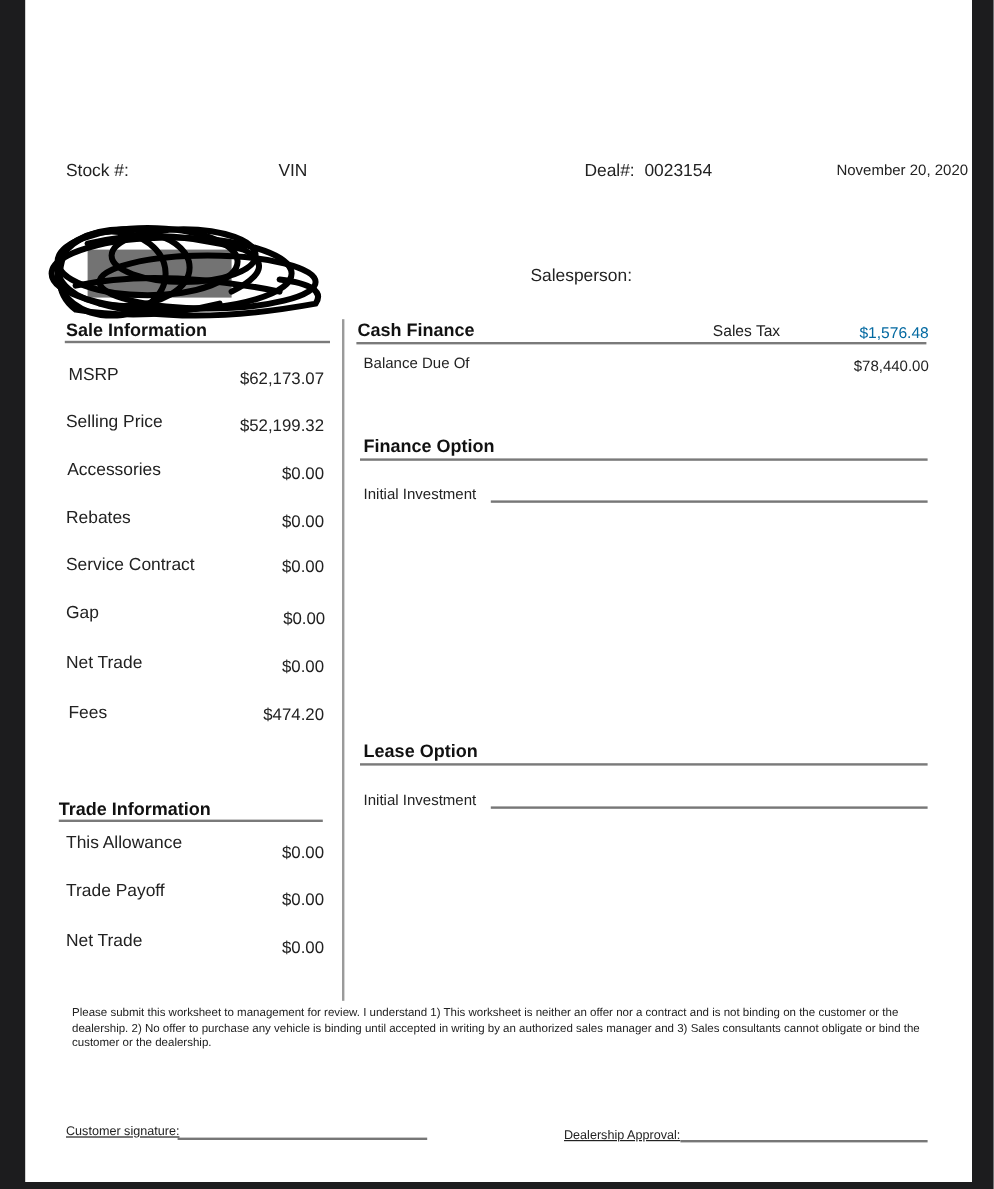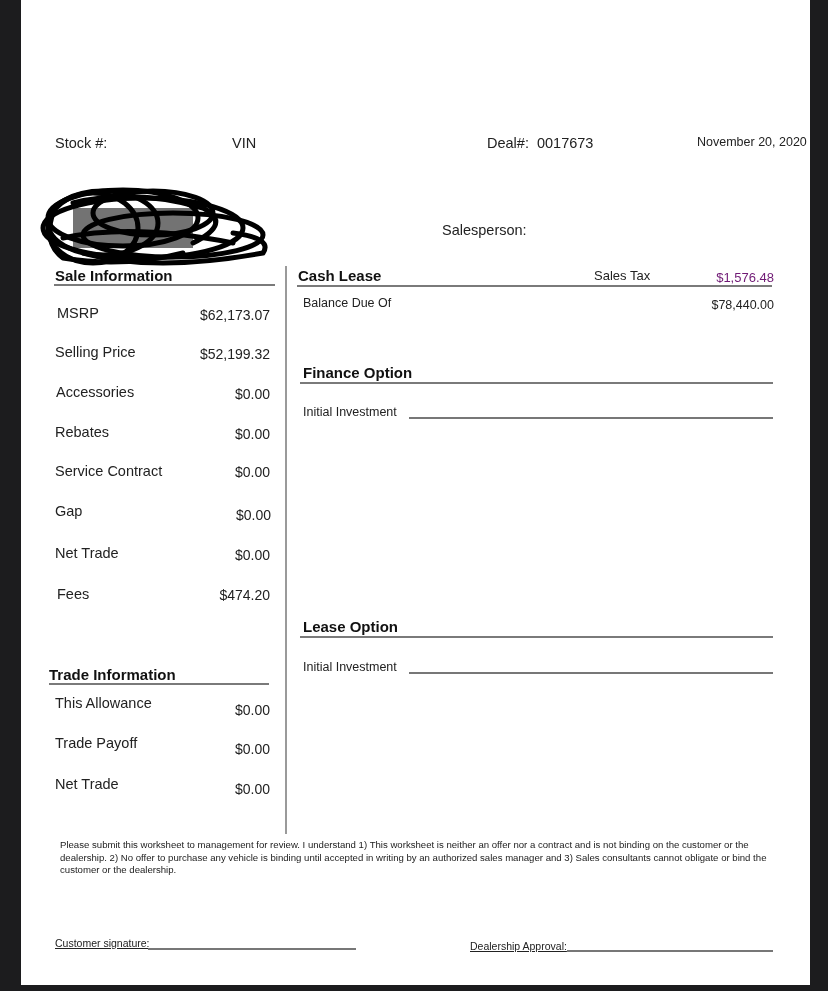--- a/index.html
+++ b/index.html
@@ -29,21 +29,21 @@
 </style>
 </head>
 <body>
 
 <div class="page">
 
   <div class="abs lbl" style="left:34px; top:135px;">Stock #:</div>
   <div class="abs lbl" style="left:211px; top:135px;">VIN</div>
   <div class="abs lbl" style="left:466px; top:135px;">
     <span>Deal#:</span>&nbsp;
-    <span>0017673</span>
+    <span>0023154</span>
   </div>
   <div class="abs" style="left:640px; top:135px; font-size:12.5px; color:#222;margin-left:36px;">November 20, 2020</div>
 
 
   <svg class="scribble" viewBox="0 0 240 90">
     <g fill="none" stroke="#000" stroke-width="5" stroke-linecap="round">
       <ellipse cx="90" cy="35" rx="75" ry="28"></ellipse>
       <ellipse cx="110" cy="45" rx="100" ry="30"></ellipse>
       <ellipse cx="70" cy="40" rx="55" ry="32"></ellipse>
       <ellipse cx="140" cy="52" rx="90" ry="22"></ellipse>
@@ -95,23 +95,23 @@
 
   <div class="abs lbl" style="left:34px; top:695px;">This Allowance</div>
   <div class="abs val" style="right:540px; top:702px;">$0.00</div>
 
   <div class="abs lbl" style="left:34px; top:735px;">Trade Payoff</div>
   <div class="abs val" style="right:540px; top:741px;">$0.00</div>
 
   <div class="abs lbl" style="left:34px; top:776px;">Net Trade</div>
   <div class="abs val" style="right:540px; top:781px;">$0.00</div>
 
-  <div class="abs hdr" style="left:277px; top:267px;">Cash Lease</div>
+  <div class="abs hdr" style="left:277px; top:267px;">Cash Finance</div>
   <div class="abs" style="left:573px; top:268px; font-size:13px; color:#222;">Sales Tax</div>
-  <div class="abs" style="right:36px; top:270px; font-size:13px; color:#701a75;">$1,576.48</div>
+  <div class="abs" style="right:36px; top:270px; font-size:13px; color:#0369a1;">$1,576.48</div>
   <div class="rule" style="left:276px; top:285px; width:475px;"></div>
   <div class="abs" style="left:282px; top:296px; font-size:12.5px; color:#222;">Balance Due Of</div>
   <div class="abs" style="right:36px; top:298px; font-size:12.5px; color:#222;">$78,440.00</div>
 
   <div class="abs hdr" style="left:282px; top:364px;">Finance Option</div>
   <div class="rule" style="left:279px; top:382px; width:473px;"></div>
   <div class="abs" style="left:282px; top:405px; font-size:12.5px; color:#222;">Initial Investment</div>
   <div class="thin" style="left:388px; top:417px; width:364px;"></div>
 
   <div class="abs hdr" style="left:282px; top:618px;">Lease Option</div>

